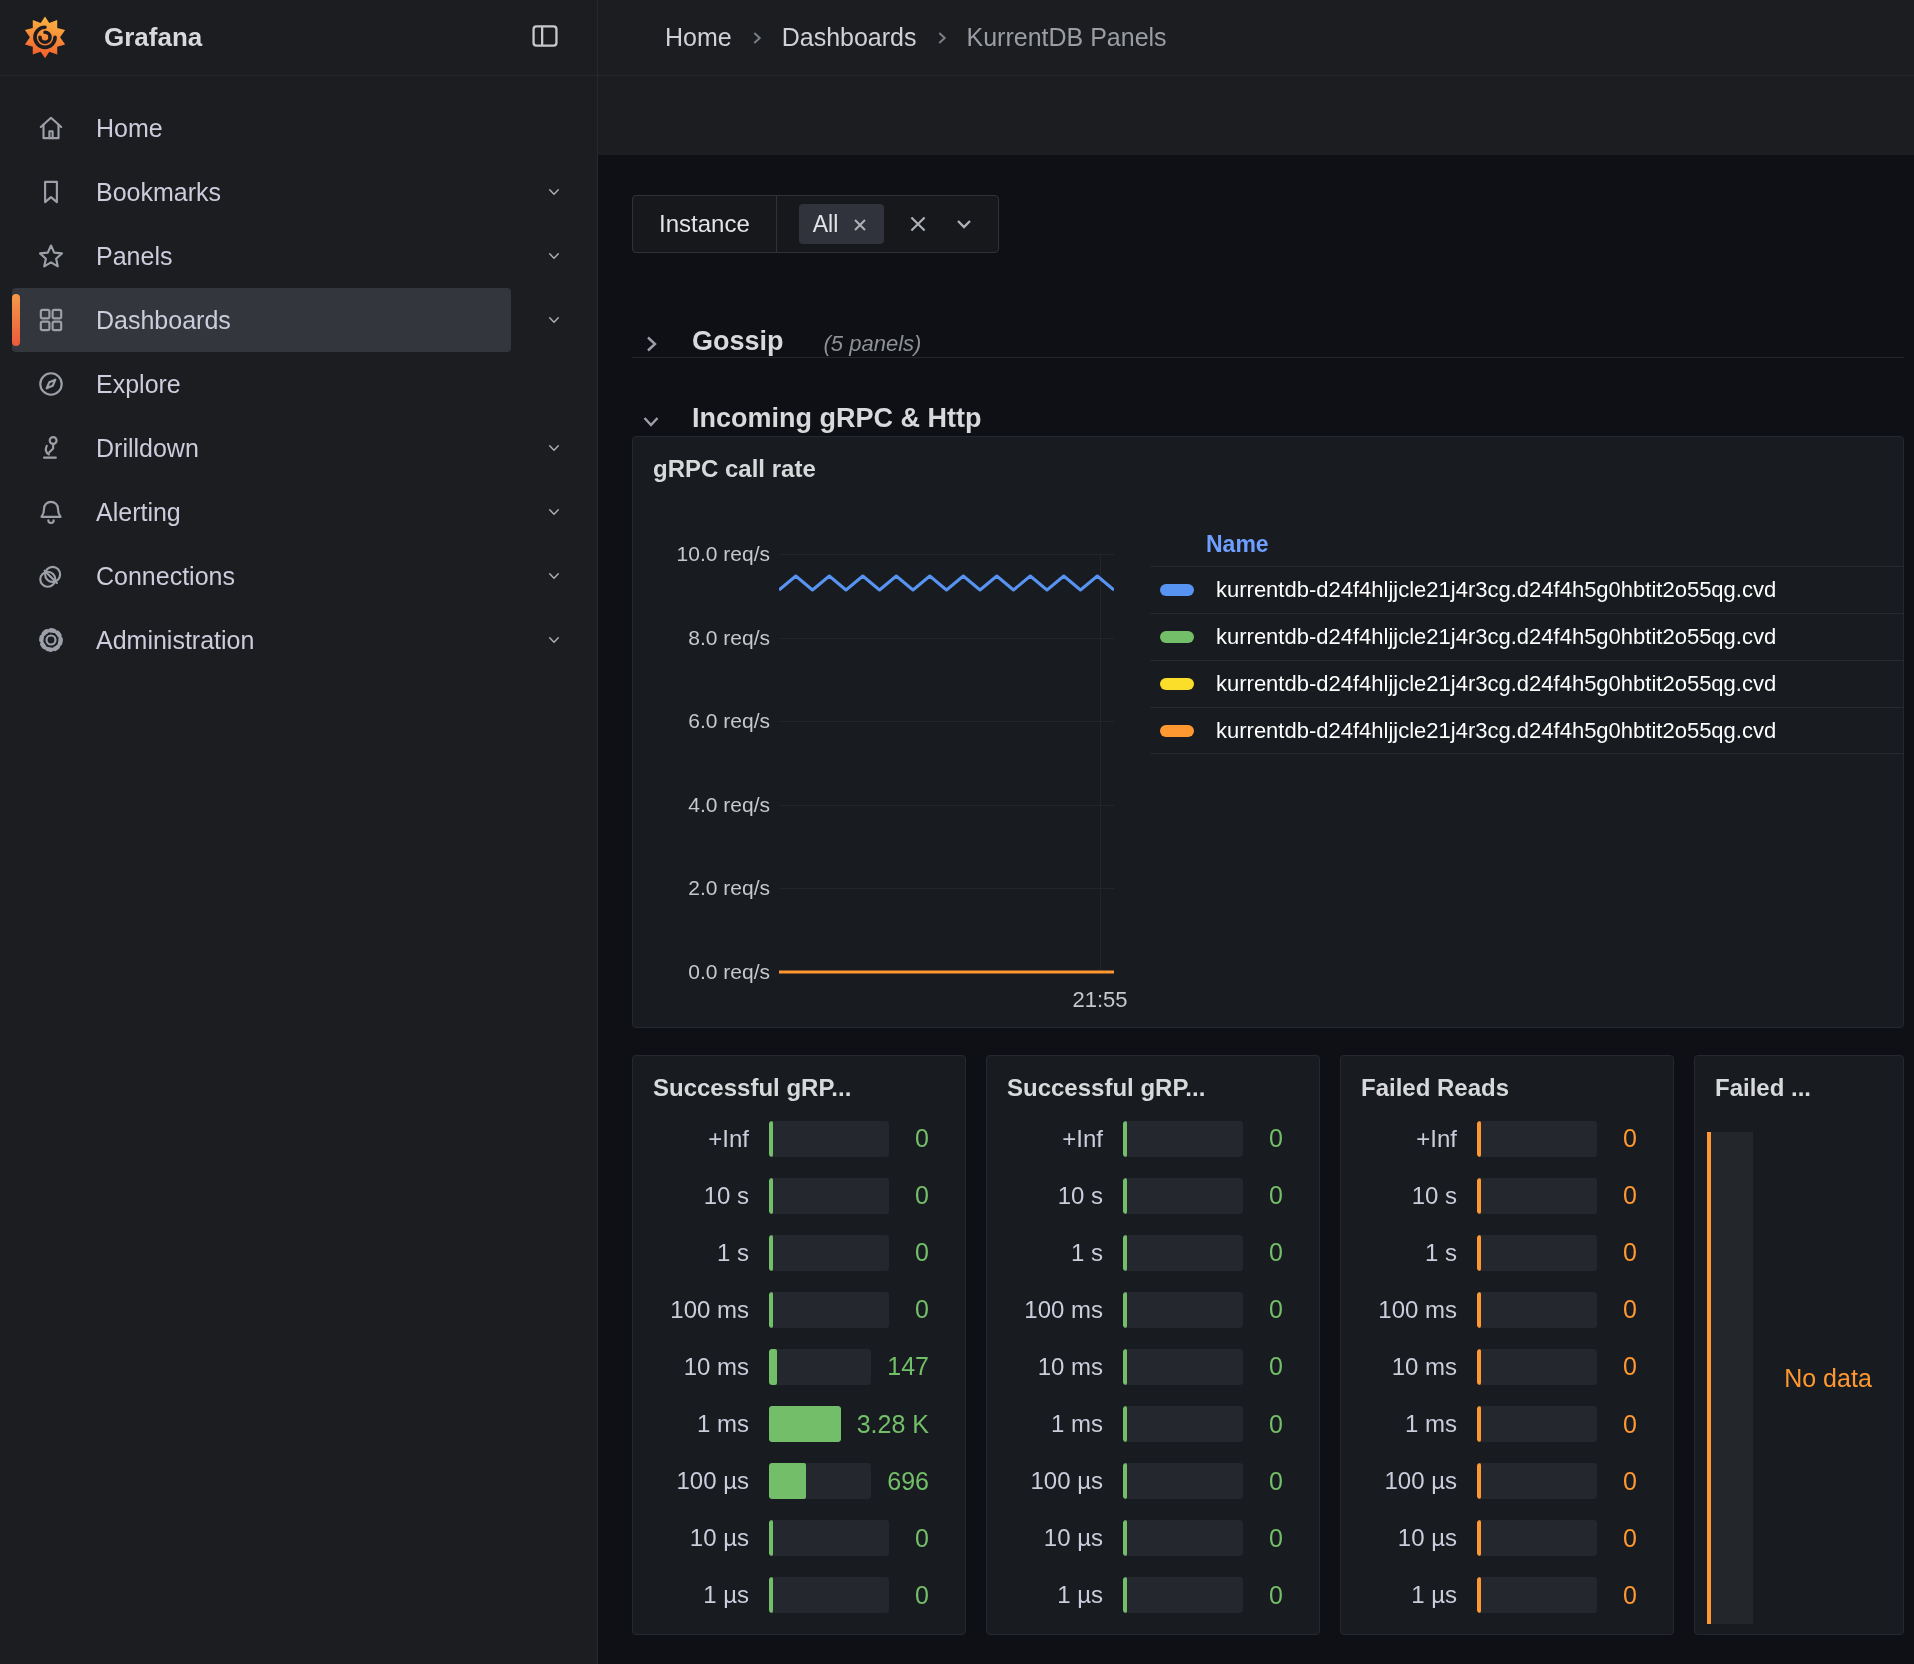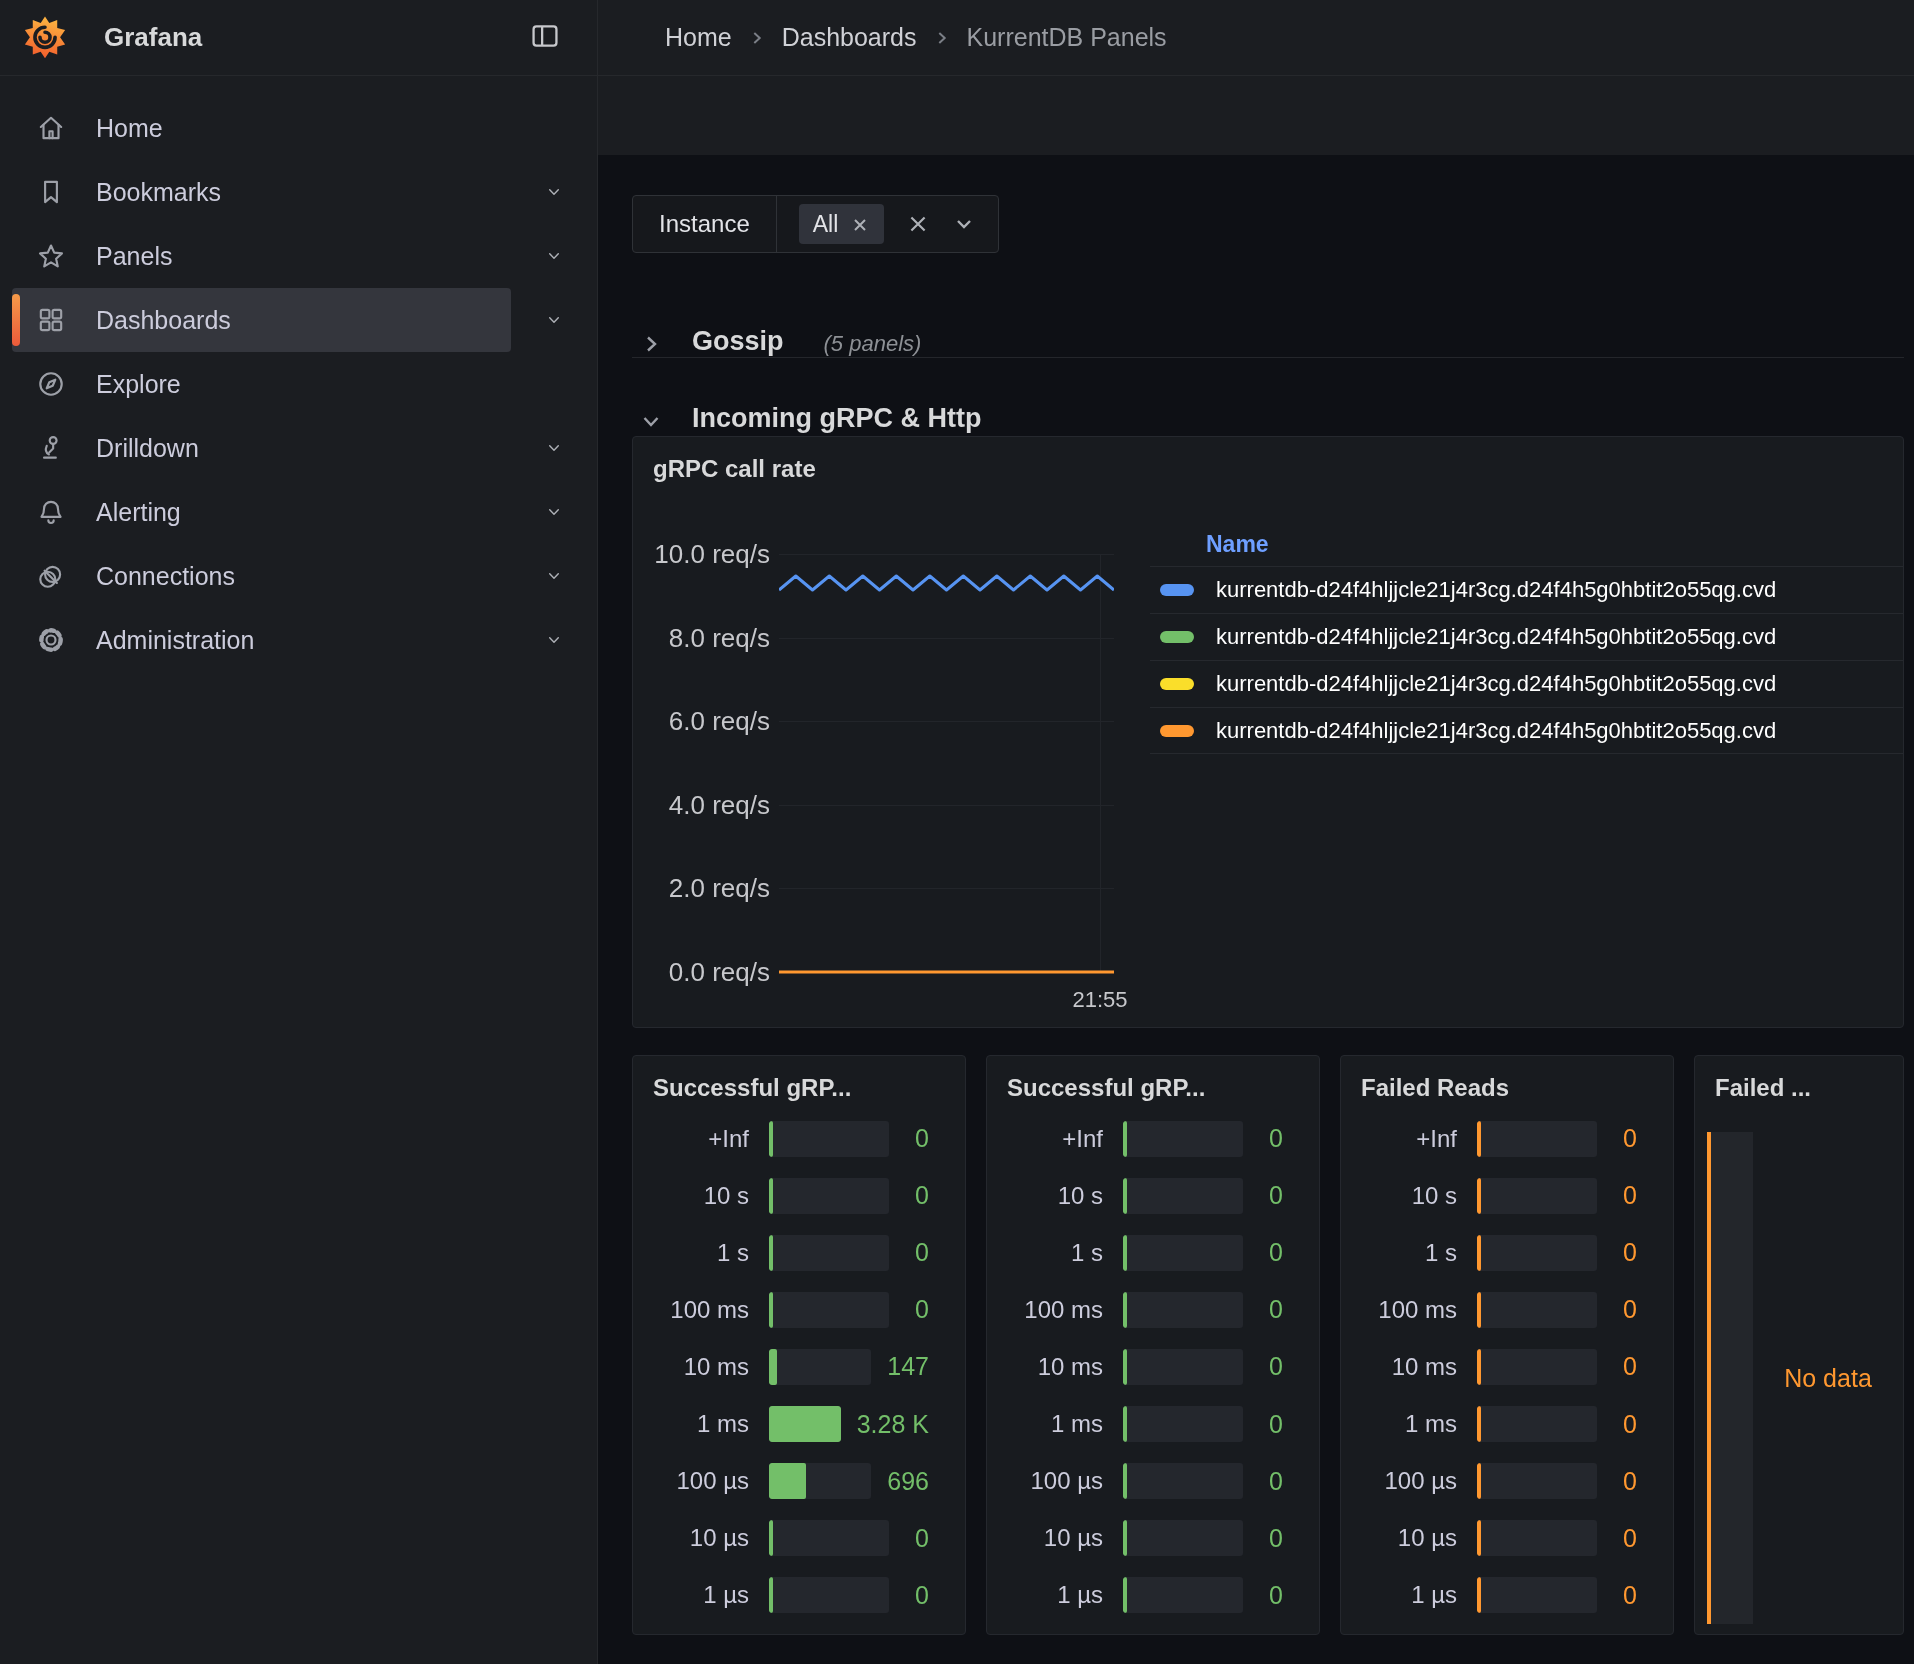--- a/index.html
+++ b/index.html
@@ -95,21 +95,21 @@
   .panel-title {
     font-size:24px; font-weight:700; color:#d8d9da; white-space:nowrap;
     overflow:hidden; text-overflow:ellipsis; cursor:pointer;
   }
   .chart-panel .panel-title { position:absolute; left:20px; top:18px; }
 
   .gridline { position:absolute; left:146px; width:335px; height:1px; background:#22252a; }
   .vgridline { position:absolute; left:467px; top:117px; height:418px; width:1px; background:#22252a; }
   .ytick {
     position:absolute; left:0; width:137px; text-align:right;
-    font-size:26px; color:#c7c8cc; height:28px; line-height:28px;
+    font-size:21px; color:#c7c8cc; height:28px; line-height:28px;
   }
   .xtick {
     position:absolute; left:400px; top:550px; width:134px; text-align:center;
     font-size:22px; color:#c7c8cc;
   }
   .plot-svg { position:absolute; left:146px; top:0; }
 
   .legend { position:absolute; left:517px; top:86px; right:0; }
   .legend-header {
     height:43px; display:flex; align-items:center; padding-left:56px;

